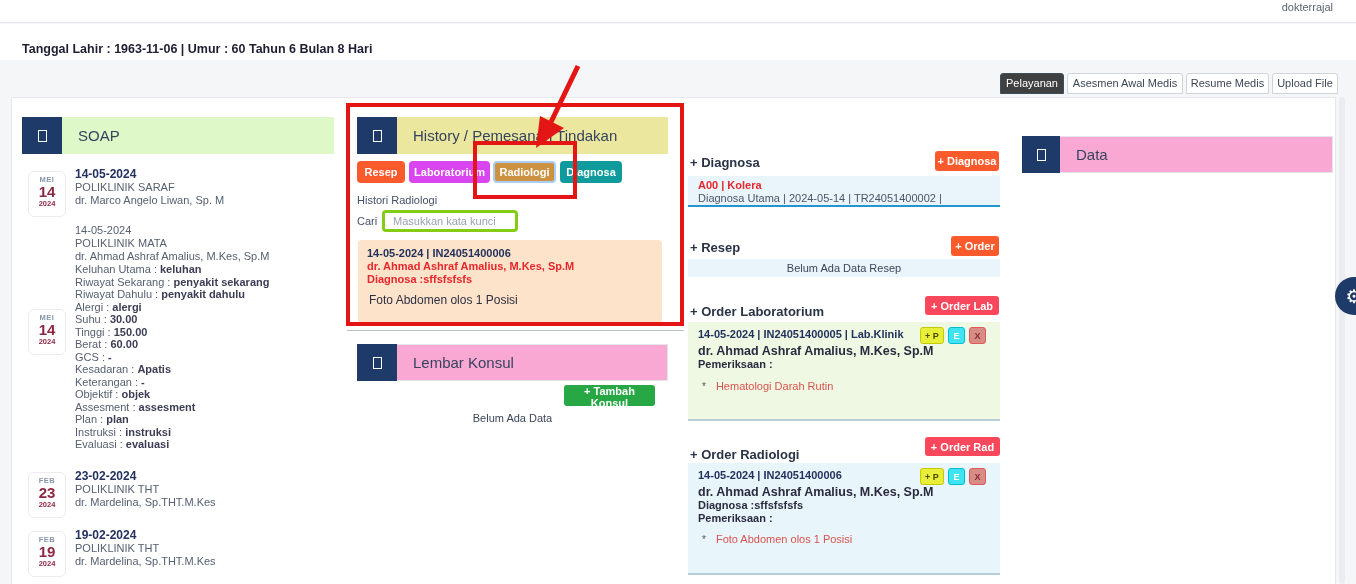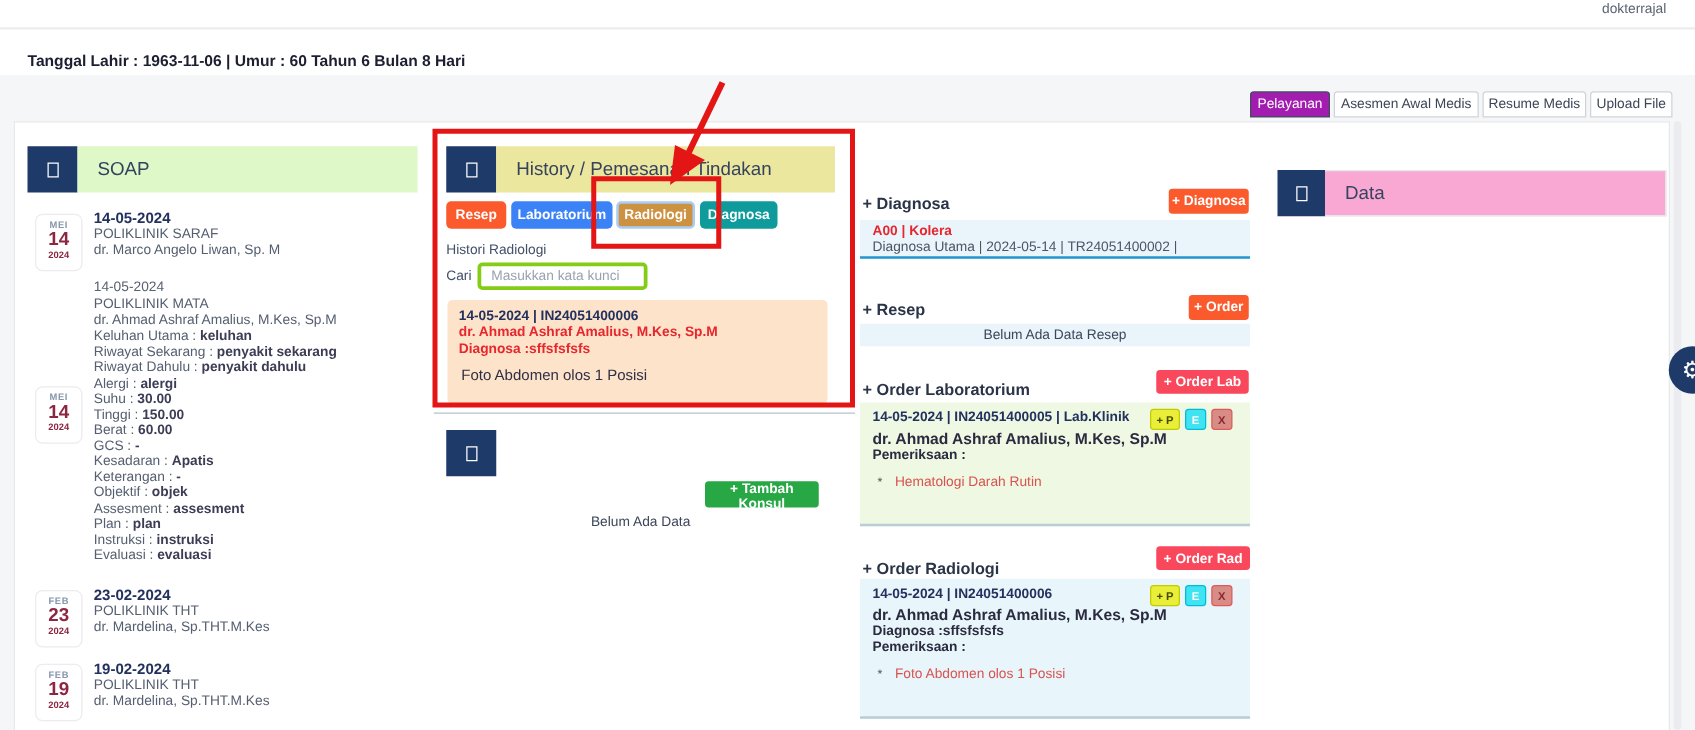--- a/index.html
+++ b/index.html
@@ -10,21 +10,21 @@
 
   
   .navbar { left:0; top:0; width:1356px; height:23px; background:#fff; border-bottom:1px solid #e4e6ea; }
   .nav-user { right:23px; top:1px; font-size:11px; color:#5b6373; }
   .patient-strip { left:0; top:24px; width:1356px; height:36px; background:#fff; }
   .patient-line { left:22px; font-size:12.5px; font-weight:bold; color:#1e1e33; white-space:nowrap; }
 
   
   .tab { top:73px; height:21px; font-size:11px; line-height:19px; text-align:center; border:1px solid #d0d3d9;
          background:#fff; color:#3c4656; border-radius:3px 3px 0 0; cursor:pointer; }
-  .tab.active { background:#a21caf; border-color:#3f4e5e; color:#fff; }
+  .tab.active { background:#404040; border-color:#3f4e5e; color:#fff; }
 
   
   .main-card { left:11px; top:97px; width:1325px; height:487px; background:#fff; border:1px solid #e7e8ec; border-bottom:none; }
   .scrollbar { left:1339px; top:97px; width:6px; height:487px; background:#ececf0; border-radius:3px; }
 
   
   .icon-box { width:40px; height:37px; background:#1e3a68; display:flex; align-items:center; justify-content:center; }
   .tofu { width:9px; height:12px; border:1.5px solid #fff; }
   .band { height:37px; font-size:15px; display:flex; align-items:center; padding-left:16px; color:#36435e; }
   .band.green { background:#def8c8; }
@@ -168,40 +168,43 @@
   </div>
 
   <div class="abs icon-box" style="left:357px;top:117px;">
       <span class="tofu"></span>
     </div>
   <div class="abs band yellow" style="left:397px;top:117px;width:271px;">
     <span>History / Pemesanan Tindakan</span>
   </div>
 
   <button class="abs hbtn" style="left:357px;width:48px;background:#fa5a2c;">Resep</button>
-  <button class="abs hbtn" style="left:409px;width:81px;background:#3b82f6;">Laboratorium</button>
+  <button class="abs hbtn" style="left:409px;width:81px;background:#d946ef;">Laboratorium</button>
   <button class="abs hbtn" style="left:493px;width:63px;background:#cd9142;border:2px solid #a9cdf3;">Radiologi</button>
   <button class="abs hbtn" style="left:560px;width:62px;background:#0f9b9b;">Diagnosa</button>
 
   <div class="abs lbl" style="left:357px;top:194px;">Histori Radiologi</div>
   <div class="abs lbl" style="left:357px;top:215px;">Cari</div>
   <input class="abs search-input" style="left: 382px; top: 210px;" placeholder="Masukkan kata kunci">
 
   <div class="abs peach-card" style="left:358px;top:240px;width:304px;height:83px;">
     <div class="t1">14-05-2024 | IN24051400006</div>
     <div class="t2">dr. Ahmad Ashraf Amalius, M.Kes, Sp.M</div>
     <div class="t2">Diagnosa :sffsfsfsfs</div>
     <div class="t3">Foto Abdomen olos 1 Posisi</div>
   </div>
 
   <div class="abs hr-line" style="left:347px;top:330px;width:337px;"></div>
 
   <div class="abs icon-box" style="left:357px;top:344px;">
       <span class="tofu"></span>
     </div>
+  <div class="abs band white" style="left:397px;top:344px;width:271px;">
+    <span>Lembar Konsul</span>
+  </div>
   <button class="abs green-btn" style="left:564px;top:385px;width:91px;">+ Tambah Konsul</button>
   <div class="abs center-note" style="left:357px;top:412px;width:311px;">Belum Ada Data</div>
 
   <div class="abs sec-head" style="left:690px;top:155px;">+ Diagnosa</div>
   <button class="abs orange-btn" style="left:935px;top:151px;width:64px;">+ Diagnosa</button>
   <div class="abs row-blue" style="left:688px;top:176px;width:312px;height:31px;border-bottom:2px solid #2196cf;padding:3px 10px;">
     <div style="font-size:11px;font-weight:bold;color:#e8262d;line-height:13px;">A00 | Kolera</div>
     <div style="font-size:11px;color:#4a5568;line-height:13px;">Diagnosa Utama | 2024-05-14 | TR24051400002 |</div>
   </div>
 

